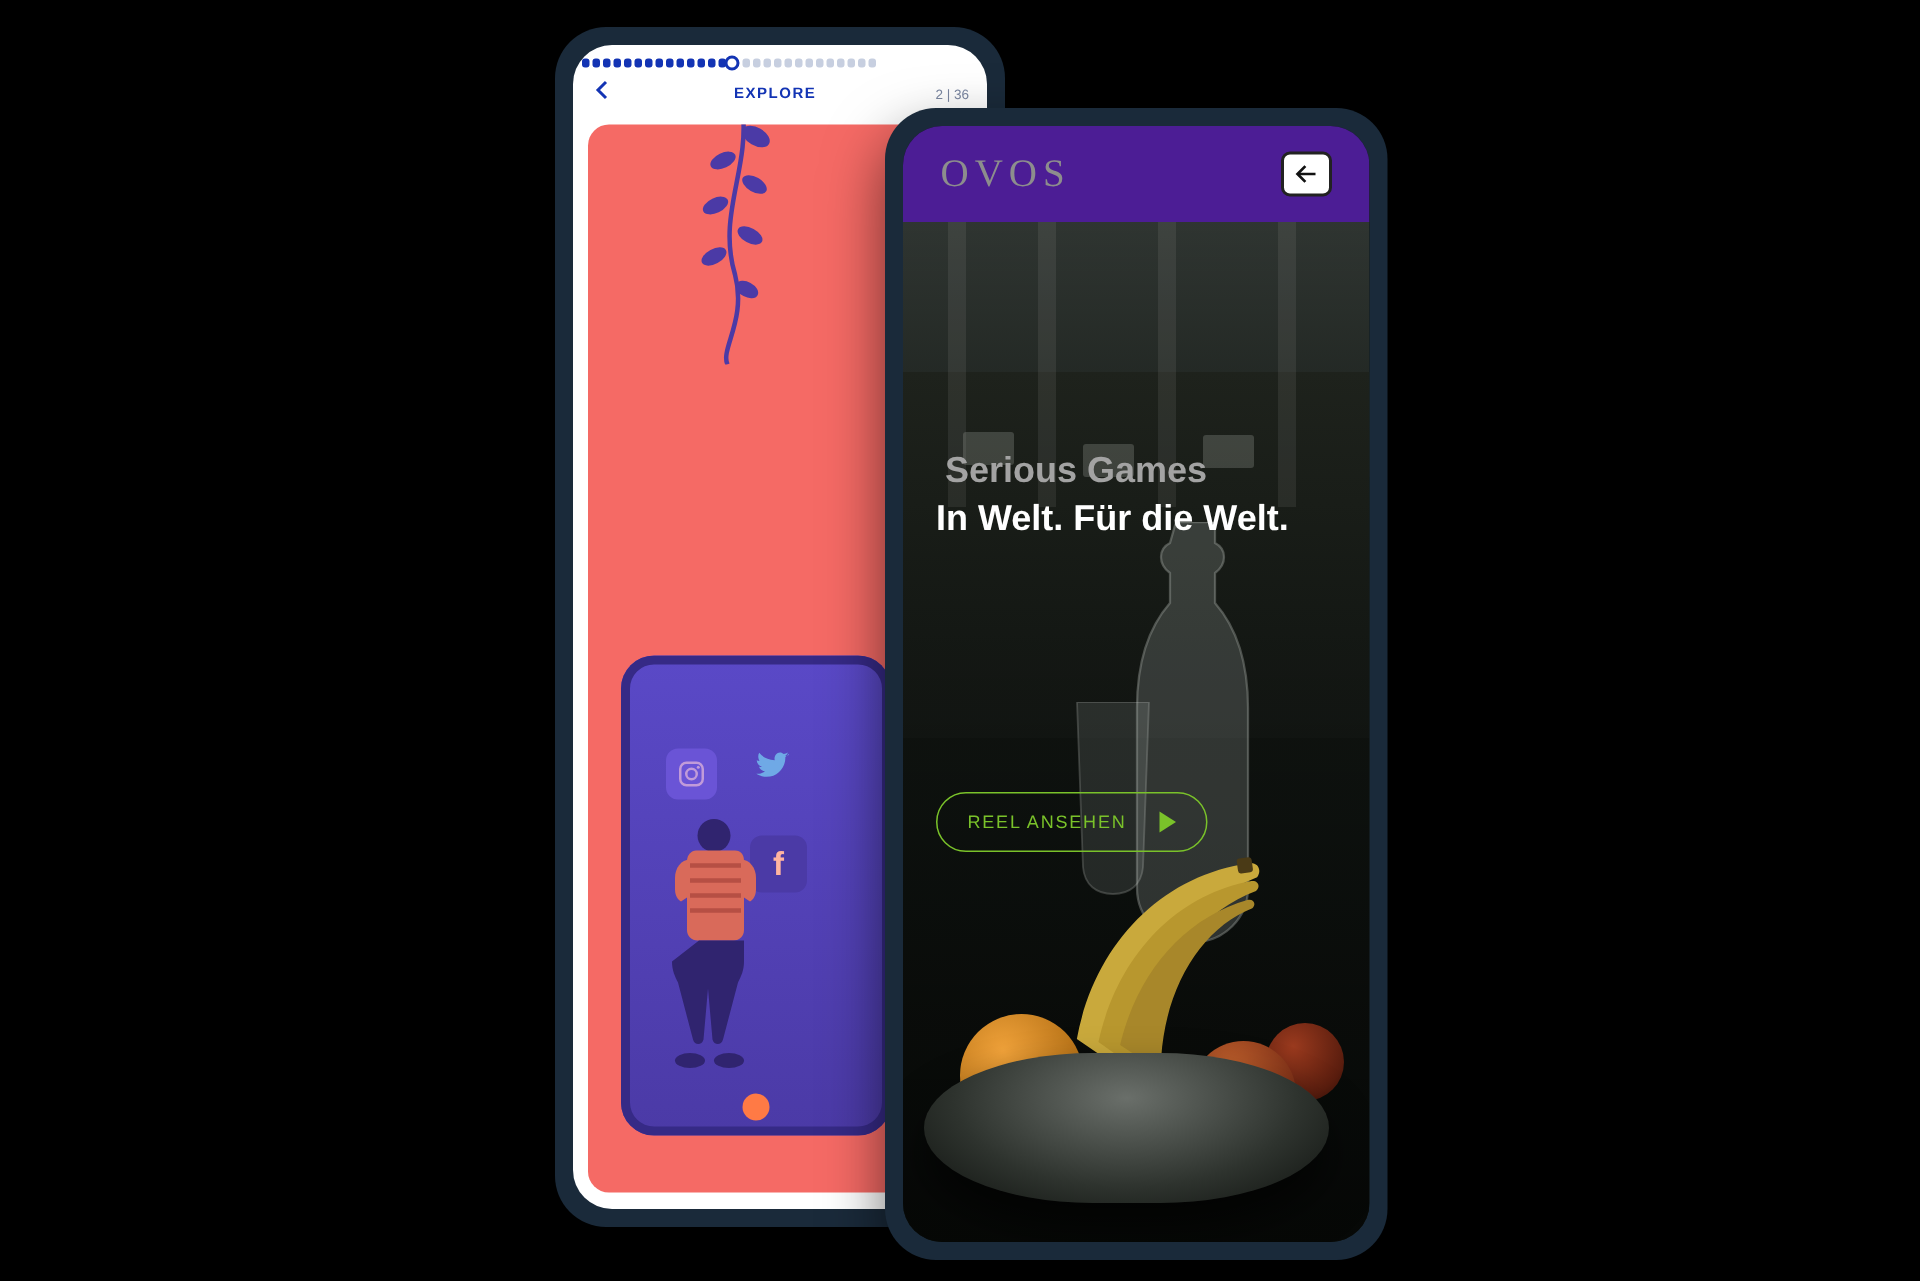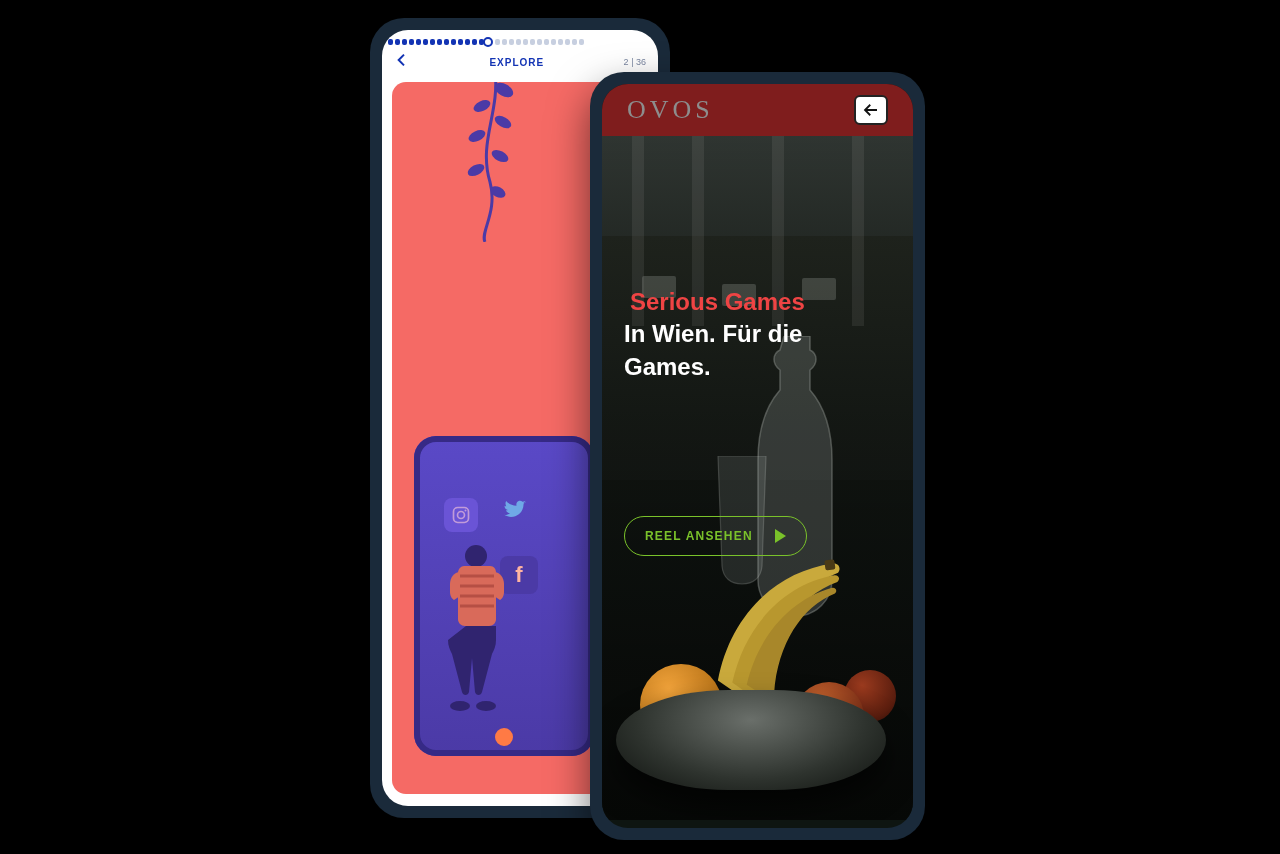--- a/index.html
+++ b/index.html
@@ -96,21 +96,21 @@
     background:#fff; display:flex;align-items:center;justify-content:center;
     box-shadow:0 6px 14px rgba(0,0,0,.25);
   }
   .expand-btn svg{width:22px;height:22px;fill:#17224a;}
 
   
   #phone-ovos { left: 590px; top: 72px; width: 335px; height: 768px; z-index:5;}
   #phone-ovos .screen{background:#0e1511;}
 
   .ov-header{
-    height:52px;background:#7f1d1d;display:flex;align-items:center;justify-content:space-between;
+    height:64px;background:#4c1d95;display:flex;align-items:center;justify-content:space-between;
     padding:0 25px;
   }
   .ov-logo{font-family:"Times New Roman", Georgia, serif; font-size:26px; letter-spacing:4px; color:#8d8d8d; font-weight:400;}
   .ov-back{
     width:34px;height:30px;border:2px solid #222;border-radius:6px;
     display:flex;align-items:center;justify-content:center;background:#fff;
   }
   .ov-back svg{width:18px;height:18px;stroke:#111;stroke-width:2.4;fill:none;}
 
   .ov-hero{position:relative;height:calc(100% - 60px);overflow:hidden;}
@@ -148,27 +148,27 @@
     background:radial-gradient(circle at 35% 30%, #e99a32, #a5630f 70%, #5f3b0d);}
   .fr-apple1{left:188px;bottom:38px;width:70px;height:70px;
     background:radial-gradient(circle at 35% 30%, #c7652e, #7c2f17 70%, #3c150a);}
   .fr-apple2{left:238px;bottom:68px;width:52px;height:52px;
     background:radial-gradient(circle at 35% 30%, #9a3a1e, #5a1d0e 70%, #2c0e07);}
   .fr-green{left:160px;bottom:28px;width:46px;height:46px;
     background:radial-gradient(circle at 35% 30%, #9bb04a, #5d6d24 70%, #30390f);}
 
   .ov-copy{position:absolute;left:22px;top:150px;right:22px;color:#fff;font-weight:700;}
   .ov-copy .line{font-size:24px;line-height:1.35;}
-  .ov-copy .hl{color:#ef4444; padding-left:6px;}
+  .ov-copy .hl{color:#a3a3a3; padding-left:6px;}
 
   .ov-cta{
     position:absolute;left:22px;top:380px;
     display:inline-flex;align-items:center;gap:22px;
     border:1.6px solid #7ac22a;color:#7ac22a;
-    padding:12px 20px;border-radius:999px;font-size:12px;font-weight:700;letter-spacing:1.2px;
+    padding:12px 20px;border-radius:999px;font-size:12px;font-weight:400;letter-spacing:1.2px;
   }
   .ov-cta .play{width:0;height:0;border-left:11px solid #7ac22a;border-top:7px solid transparent;border-bottom:7px solid transparent;}
 
 </style>
 </head>
 <body>
 
 <div id="phone-explore" class="phone">
   <div class="screen">
 
@@ -353,21 +353,21 @@
         <div class="fruit fr-apple2"></div>
         <div class="fruit fr-apple1"></div>
         <div class="fruit fr-green"></div>
         <div class="fruit fr-orange2"></div>
         <div class="fruit fr-orange1"></div>
         <div class="dish"></div>
       </div>
 
       <div class="ov-copy">
         <div class="line hl">Serious Games</div>
-        <div class="line">In Wien. Für die Games.</div>
+        <div class="line">In Welt. Für die Welt.</div>
       </div>
 
       <div class="ov-cta">
         <span>REEL ANSEHEN</span>
         <span class="play"></span>
       </div>
 
     </div>
   </div>
 </div>

